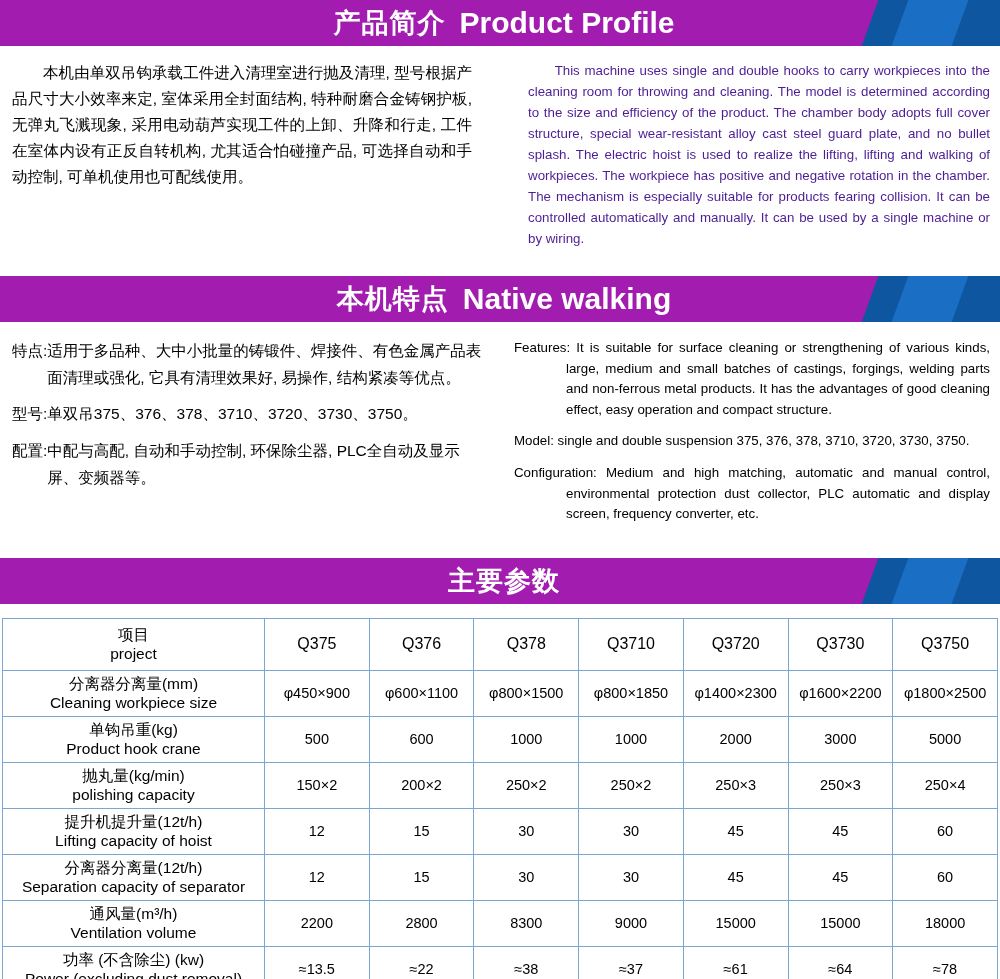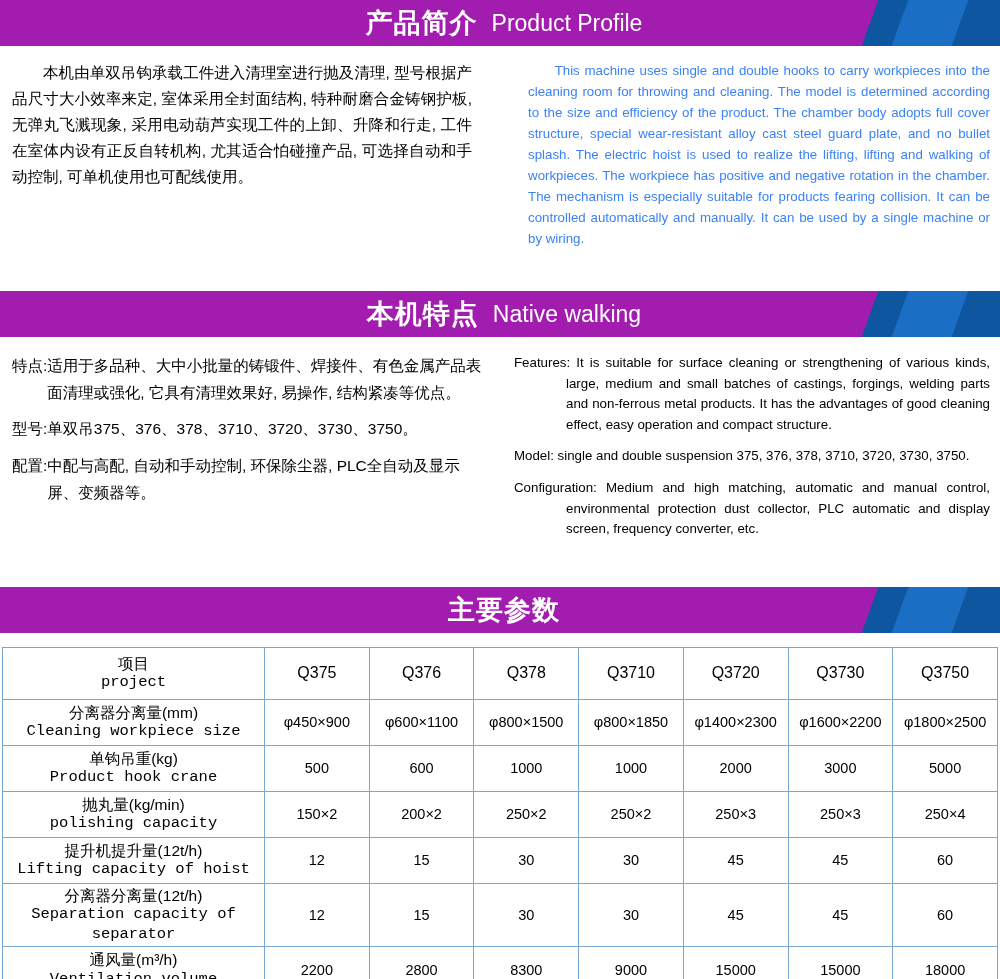--- a/index.html
+++ b/index.html
@@ -47,25 +47,25 @@
     transform: skewX(-20deg);
   }
   .sec-cn {
     font-size: 27px;
     font-weight: bold;
     color: #ffffff;
     letter-spacing: 1px;
     z-index: 2;
   }
   .sec-en {
-    font-size: 23px;
+    font-size: 30px;
     color: #ffffff;
     margin-left: 14px;
     z-index: 2;
-    font-weight: normal;
+    font-weight: bold;
   }
 
   
   .two-col {
     display: flex;
     padding: 14px 6px 0 6px;
     gap: 28px;
   }
   .col-cn {
     width: 50%;
@@ -74,21 +74,21 @@
     line-height: 1.68;
     text-align: justify;
     text-justify: inter-ideograph;
   }
   .col-en {
     width: 50%;
     padding: 0 4px 0 14px;
     font-size: 13.3px;
     line-height: 1.58;
     text-align: justify;
-    color: #3b82f6;
+    color: #4c1d95;
   }
   .indent { text-indent: 2em; }
 
   
   .feat-wrap {
     display: flex;
     padding: 16px 6px 0 6px;
   }
   .feat-cn {
     width: 50%;
@@ -137,21 +137,21 @@
   table.params td.head-item {
     width: 262px;
     line-height: 1.25;
   }
   table.params td.model-head {
     font-size: 16px;
     margin-left: 36px;
   }
   table.params tr.hdr td { height: 52px; }
   .cn-line { font-size: 15px; display: block; }
-  .en-line { font-size: 15px; display: block; font-family: Liberation Mono, monospace; }
+  .en-line { font-size: 15px; display: block; }
   .small-en { font-size: 14.2px; }
 
   
   table.params td.head-item .cn-line { font-size: 15.5px; }
   table.params td.head-item .en-line { font-size: 15.5px; }
 </style>
 </head>
 <body>
 
 <div class="section-bar">
@@ -159,21 +159,21 @@
   <div class="bar-accent2"></div>
   <span class="sec-cn">产品简介</span>
   <span class="sec-en">Product Profile</span>
 </div>
 
 <div class="two-col">
   <div class="col-cn indent">本机由单双吊钩承载工件进入清理室进行抛及清理, 型号根据产品尺寸大小效率来定, 室体采用全封面结构, 特种耐磨合金铸钢护板, 无弹丸飞溅现象, 采用电动葫芦实现工件的上卸、升降和行走, 工件在室体内设有正反自转机构, 尤其适合怕碰撞产品, 可选择自动和手动控制, 可单机使用也可配线使用。</div>
   <div class="col-en indent">This machine uses single and double hooks to carry workpieces into the cleaning room for throwing and cleaning. The model is determined according to the size and efficiency of the product. The chamber body adopts full cover structure, special wear-resistant alloy cast steel guard plate, and no bullet splash. The electric hoist is used to realize the lifting, lifting and walking of workpieces. The workpiece has positive and negative rotation in the chamber. The mechanism is especially suitable for products fearing collision. It can be controlled automatically and manually. It can be used by a single machine or by wiring.</div>
 </div>
 
-<div class="section-bar" style="margin-top:42px;">
+<div class="section-bar" style="margin-top:27px;">
   <div class="bar-accent"></div>
   <div class="bar-accent2"></div>
   <span class="sec-cn">本机特点</span>
   <span class="sec-en">Native walking</span>
 </div>
 
 <div class="feat-wrap">
   <div class="feat-cn">
     <div class="row">
       <span class="lbl">特点:</span>
@@ -188,21 +188,21 @@
       <span class="val">中配与高配, 自动和手动控制, 环保除尘器, PLC全自动及显示屏、变频器等。</span>
     </div>
   </div>
   <div class="feat-en">
     <div class="prow">Features: It is suitable for surface cleaning or strengthening of various kinds, large, medium and small batches of castings, forgings, welding parts and non-ferrous metal products. It has the advantages of good cleaning effect, easy operation and compact structure.</div>
     <div class="prow model">Model: single and double suspension 375, 376, 378, 3710, 3720, 3730, 3750.</div>
     <div class="prow">Configuration: Medium and high matching, automatic and manual control, environmental protection dust collector, PLC automatic and display screen, frequency converter, etc.</div>
   </div>
 </div>
 
-<div class="section-bar" style="margin-top:36px;">
+<div class="section-bar" style="margin-top:22px;">
   <div class="bar-accent"></div>
   <div class="bar-accent2"></div>
   <span class="sec-cn">主要参数</span>
 </div>
 
 <div class="table-wrap">
   <table class="params">
     <tbody>
       <tr class="hdr">
         <td class="head-item">

